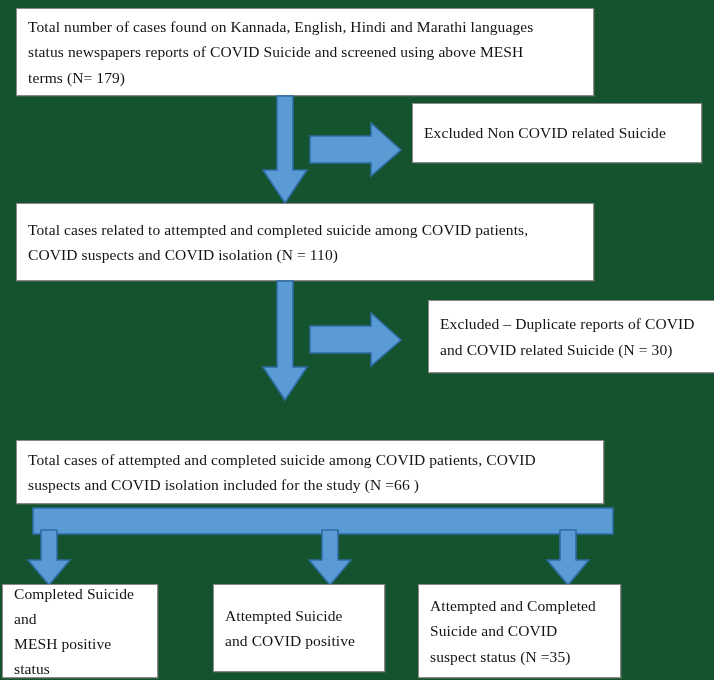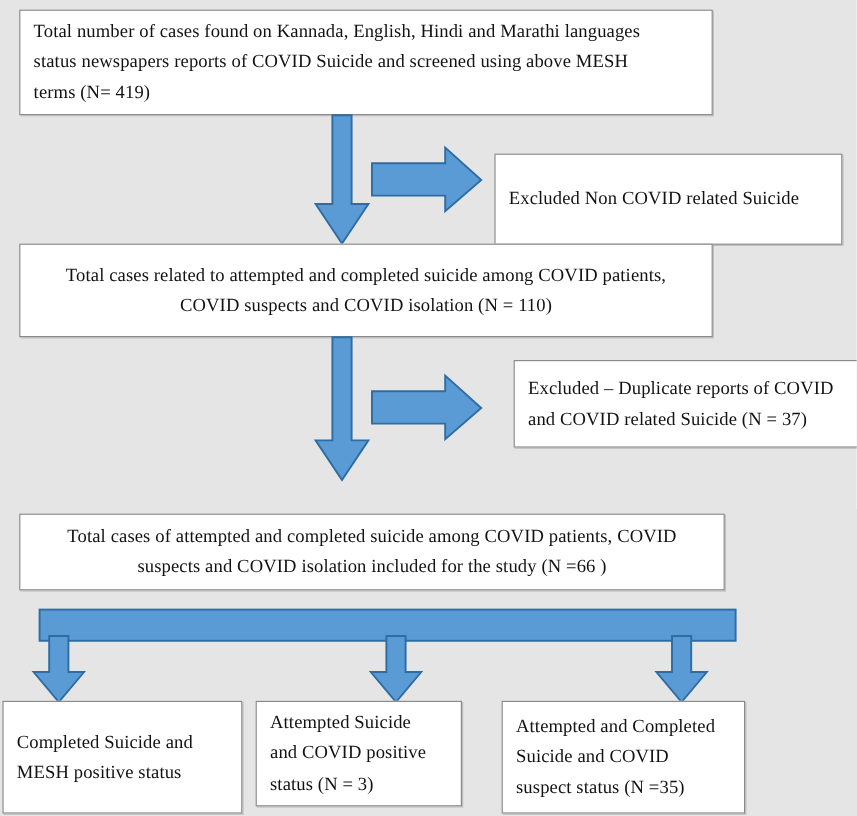--- a/index.html
+++ b/index.html
@@ -7,53 +7,53 @@
     padding: 0;
     background: #ffffff;
   }
   body {
     font-family: "Liberation Serif", "DejaVu Serif", serif;
   }
   #canvas {
     position: relative;
     width: 714px;
     height: 680px;
-    background: #e5e5e5;
+    background: #14532d;
     overflow: hidden;
   }
   .box {
     position: absolute;
     box-sizing: border-box;
     background: #ffffff;
     border: 1px solid #8a8a8a;
     box-shadow: 1px 1px 0 rgba(120,120,120,0.35);
     color: #121212;
     font-size: 15.5px;
     line-height: 1.62;
     letter-spacing: 0.1px;
     padding: 7px 11px;
     display: flex;
     flex-direction: column;
     justify-content: center;
   }
-  .box.center { text-align: center; }
+  .box.center { }
   .box.left { text-align: left; }
   .box p {
     margin: 0;
   }
 
   
   #box-top     { left: 16px;  top: 8px;   width: 578px; height: 88px; }
-  #box-excl-1  { left: 412px; top: 128px; width: 290px; height: 76px; }
+  #box-excl-1  { left: 412px; top: 103px; width: 290px; height: 60px; }
   #box-mid     { left: 16px;  top: 203px; width: 578px; height: 78px; }
   #box-excl-2  { left: 428px; top: 300px; width: 290px; height: 73px; }
-  #box-incl    { left: 16px;  top: 428px; width: 588px; height: 64px; }
+  #box-incl    { left: 16px;  top: 440px; width: 588px; height: 64px; }
 
   
-  #box-out-1 { left: 2px;   top: 584px; width: 200px; height: 94px; }
+  #box-out-1 { left: 2px;   top: 584px; width: 156px; height: 94px; }
   #box-out-2 { left: 213px; top: 584px; width: 172px; height: 88px; }
   #box-out-3 { left: 418px; top: 584px; width: 203px; height: 94px; }
 
   
   .arrow {
     position: absolute;
     overflow: visible;
   }
   .arrow svg { display: block; overflow: visible; }
 
@@ -65,21 +65,21 @@
   #split-bar { left: 33px; top: 500px; }
 </style>
 </head>
 <body>
 
 <div id="canvas">
 
   <div class="box left" id="box-top">
     <p>Total number of cases found on Kannada, English, Hindi and Marathi languages</p>
     <p>status newspapers reports of COVID Suicide and screened using above MESH</p>
-    <p>terms (N= 419)</p>
+    <p>terms (N= 179)</p>
   </div>
 
   <div class="arrow" id="arrow-down-1">
     <svg width="46" height="108" viewBox="0 0 46 108">
       <polygon points="15,0 31,0 31,74 45,74 23,107 1,74 15,74" fill="#5B9BD5" stroke="#2E6CA4" stroke-width="1.6" stroke-linejoin="miter"></polygon>
     </svg>
   </div>
 
   <div class="arrow" id="arrow-right-1">
     <svg width="92" height="54" viewBox="0 0 92 54">
@@ -103,21 +103,21 @@
   </div>
 
   <div class="arrow" id="arrow-right-2">
     <svg width="92" height="54" viewBox="0 0 92 54">
       <polygon points="0,13 61,13 61,0 91,27 61,53 61,40 0,40" fill="#5B9BD5" stroke="#2E6CA4" stroke-width="1.6" stroke-linejoin="miter"></polygon>
     </svg>
   </div>
 
   <div class="box left" id="box-excl-2">
     <p>Excluded – Duplicate reports of COVID</p>
-    <p>and COVID related Suicide (N = 37)</p>
+    <p>and COVID related Suicide (N = 30)</p>
   </div>
 
   <div class="box center" id="box-incl">
     <p>Total cases of attempted and completed suicide among COVID patients, COVID</p>
     <p>suspects and COVID isolation included for the study (N =66 )</p>
   </div>
 
   <div class="arrow" id="split-bar">
     <svg width="590" height="86" viewBox="0 0 590 86">
 
@@ -132,21 +132,20 @@
   </div>
 
   <div class="box left" id="box-out-1">
     <p>Completed Suicide and</p>
     <p>MESH positive status</p>
   </div>
 
   <div class="box left" id="box-out-2">
     <p>Attempted Suicide</p>
     <p>and COVID positive</p>
-    <p>status (N = 3)</p>
   </div>
 
   <div class="box left" id="box-out-3">
     <p>Attempted and Completed</p>
     <p>Suicide and COVID</p>
     <p>suspect status (N =35)</p>
   </div>
 
 </div>
 

